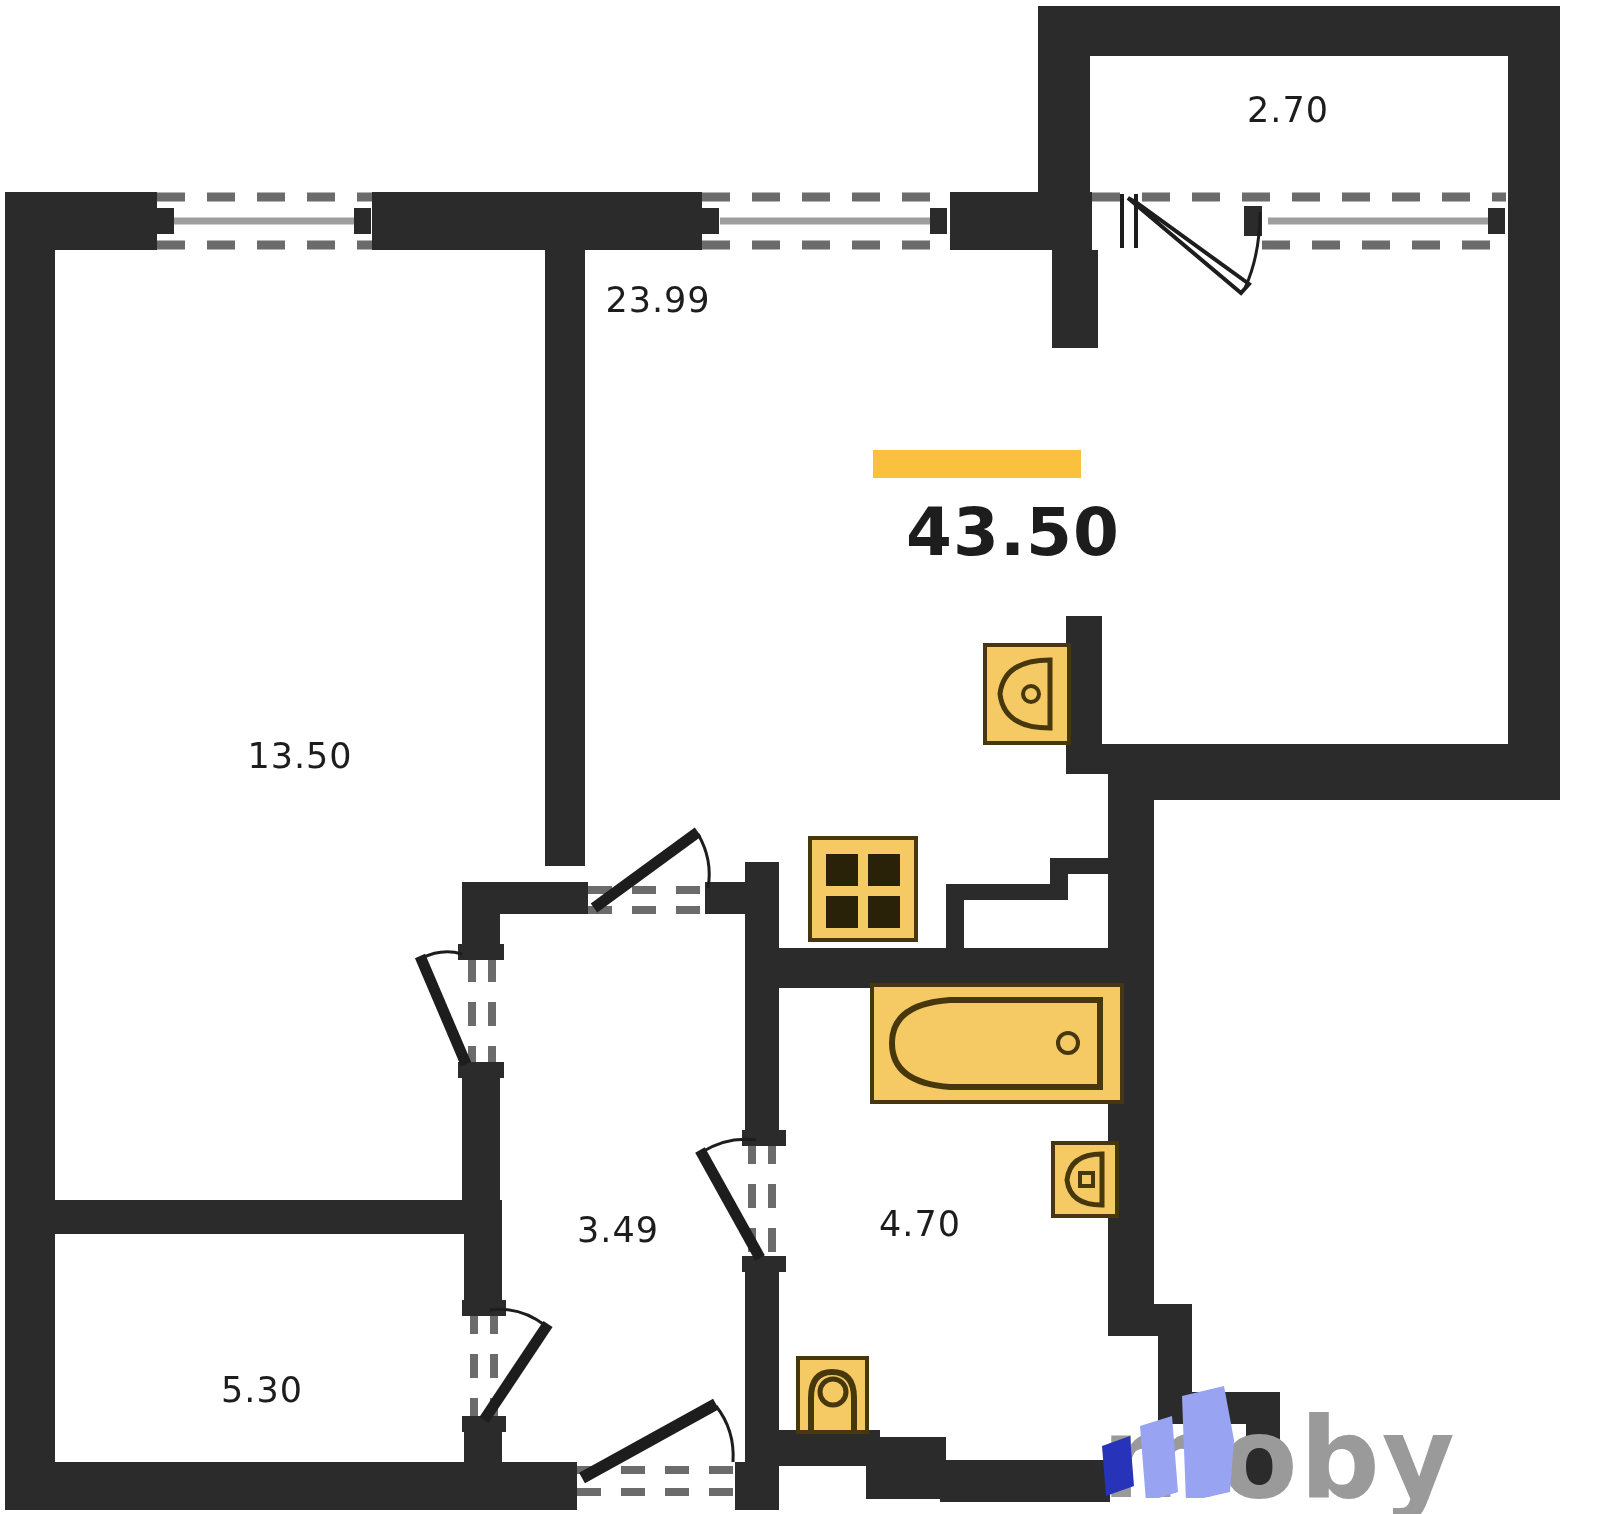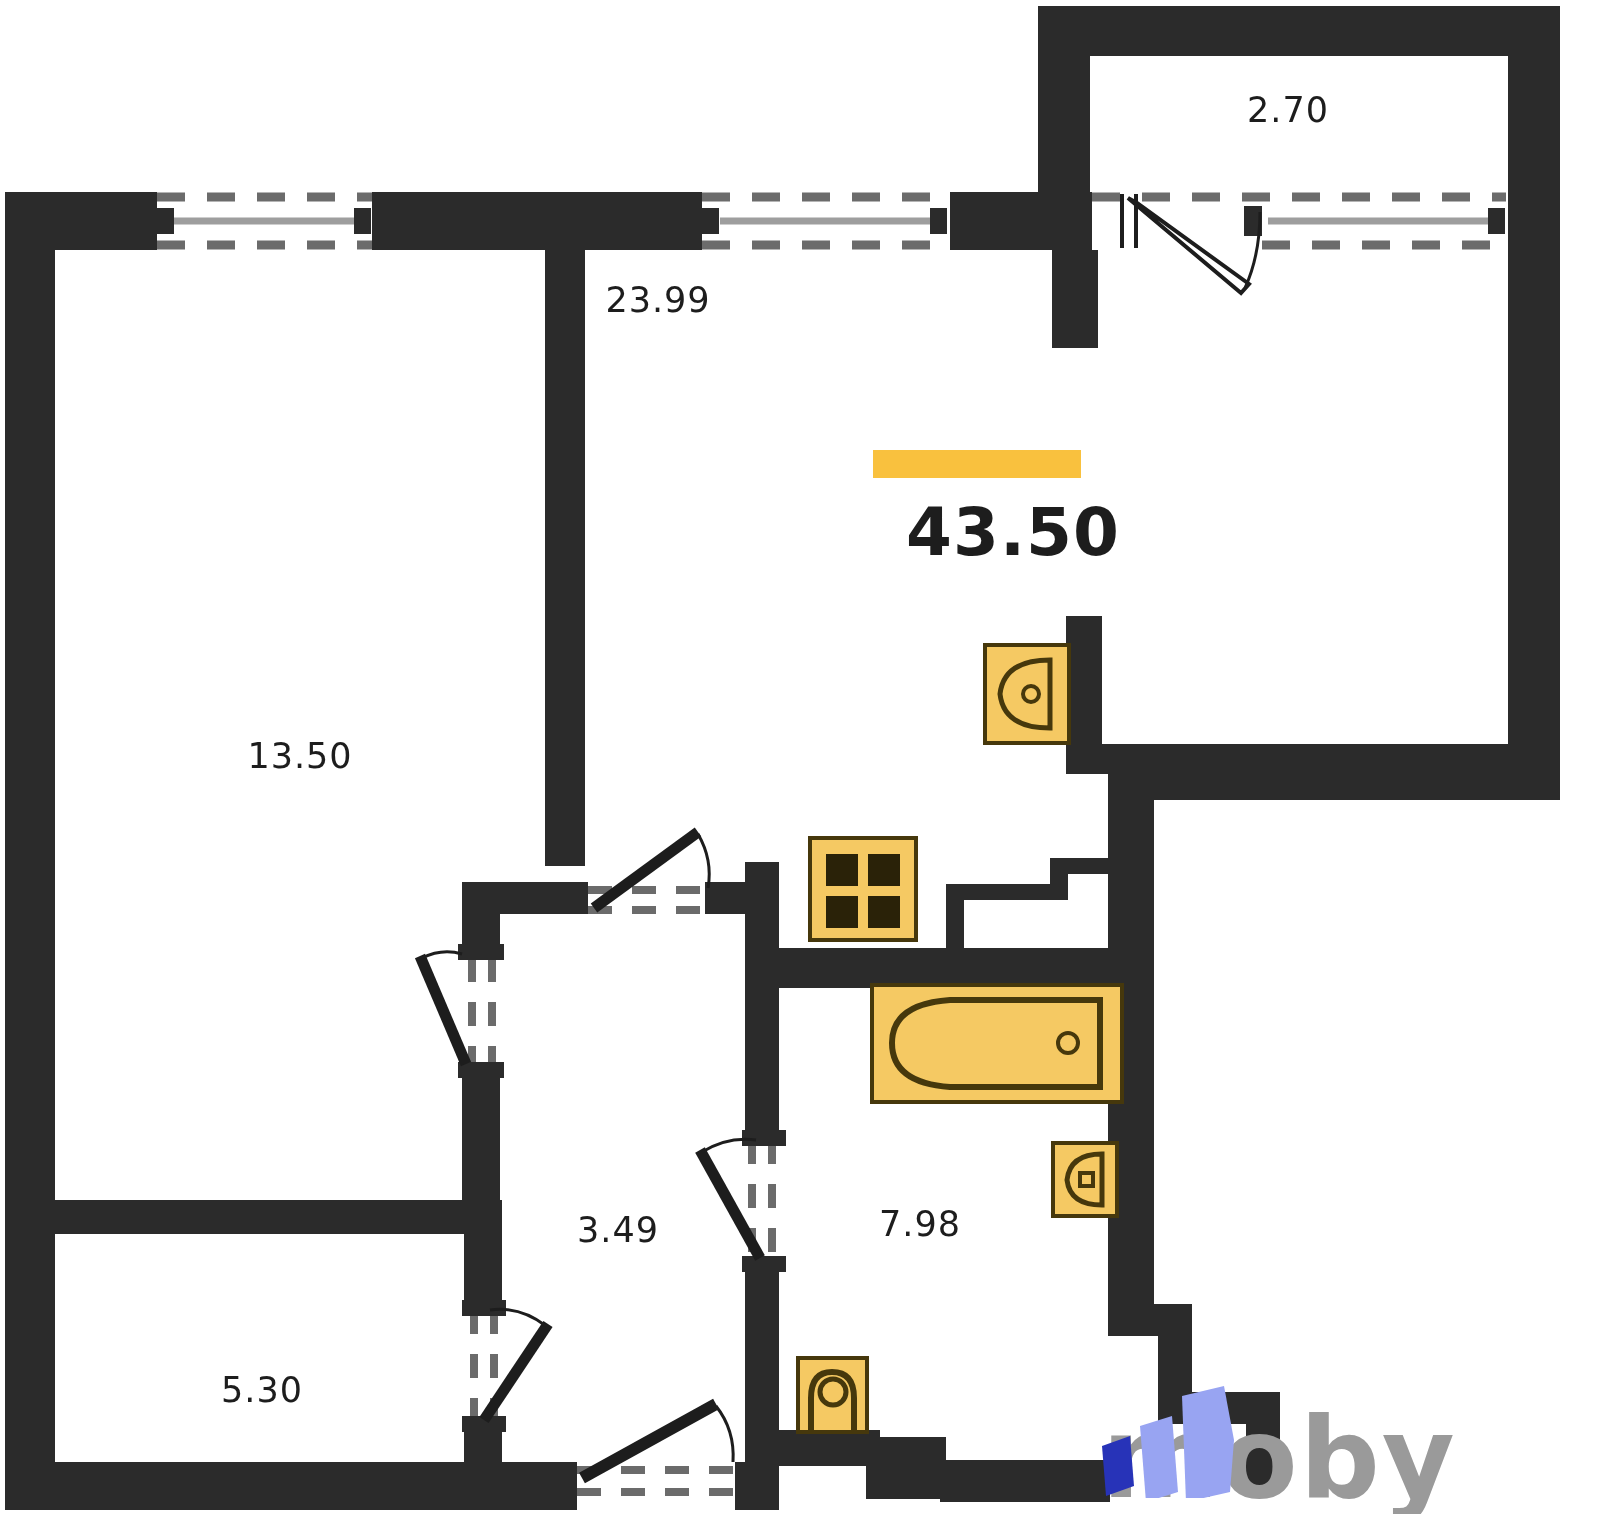--- a/index.html
+++ b/index.html
@@ -173,21 +173,21 @@
     </g>
   </svg>
 
   <div class="total-bar" style="left:873px;top:450px;width:208px;height:28px;"></div>
   <div class="total-label" style="left:977px;top:532px;margin-left:36px;">43.50</div>
 
   <div class="area-label" style="left:658px;top:300px;">23.99</div>
   <div class="area-label" style="left:300px;top:716px;margin-top:40px;">13.50</div>
   <div class="area-label" style="left:1288px;top:110px;">2.70</div>
   <div class="area-label" style="left:618px;top:1230px;">3.49</div>
-  <div class="area-label" style="left:920px;top:1224px;">7.98</div>
+  <div class="area-label" style="left:920px;top:1224px;">4.70</div>
   <div class="area-label" style="left:262px;top:1390px;">5.30</div>
 
   <div class="logo">
     <svg width="150" height="120" viewBox="0 0 150 120">
       <polygon points="14,68 42,58 46,108 18,118" fill="var(--logo-dark)"></polygon>
       <polygon points="52,48 84,38 90,114 58,124" fill="var(--logo-light)"></polygon>
       <polygon points="94,18 136,8 146,62 142,114 98,124" fill="var(--logo-light)"></polygon>
     </svg>
     <span class="logo-text">moby</span>
   </div>

